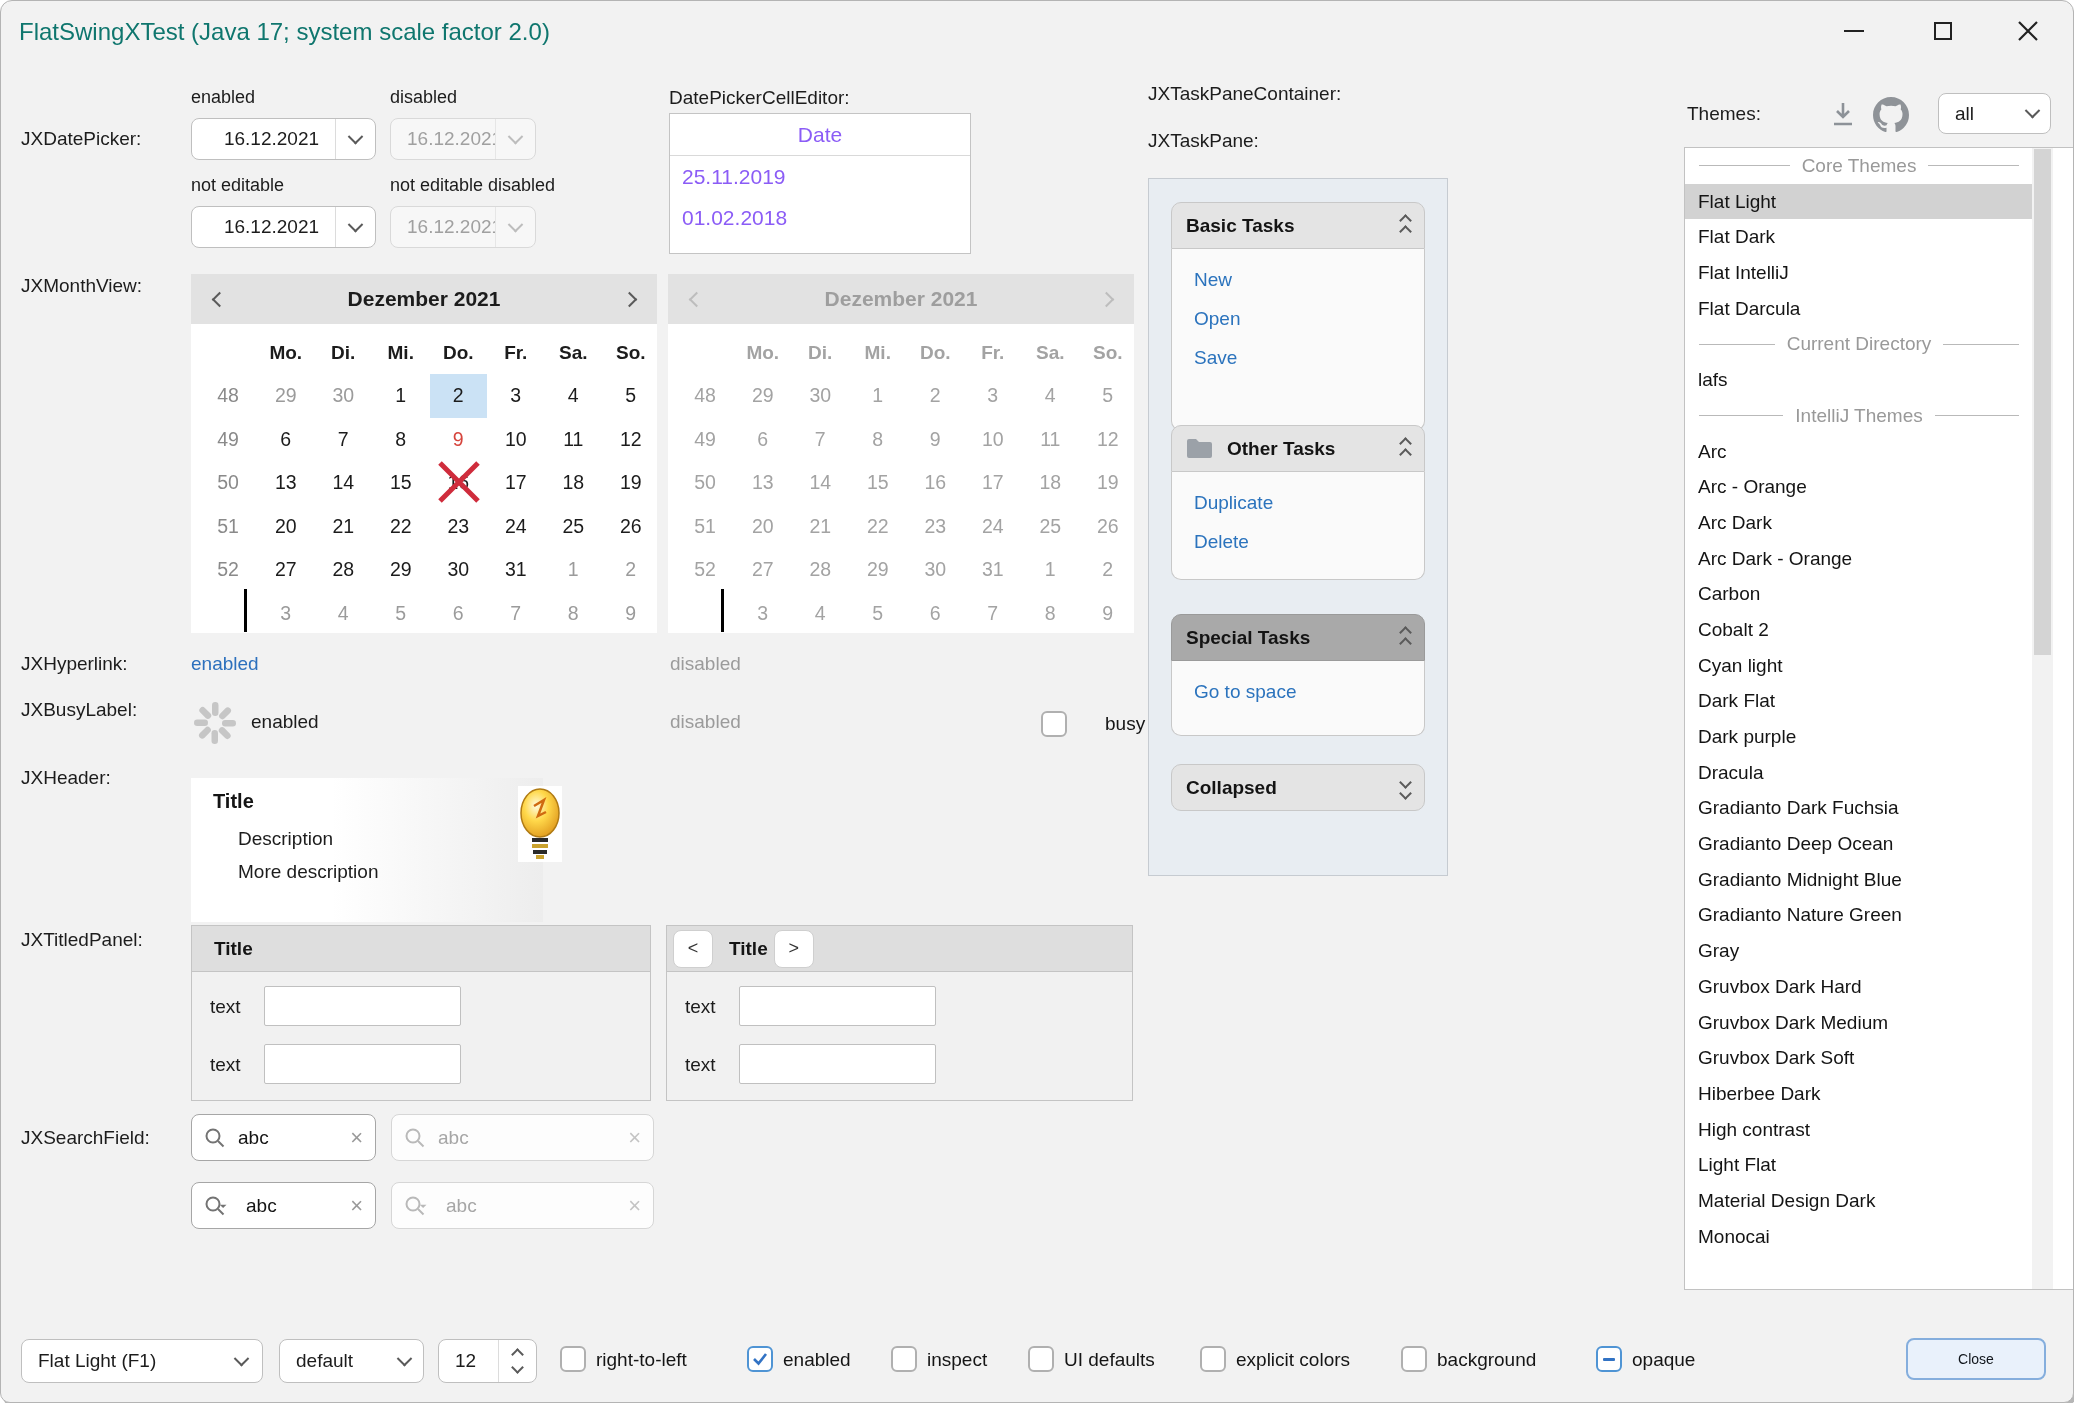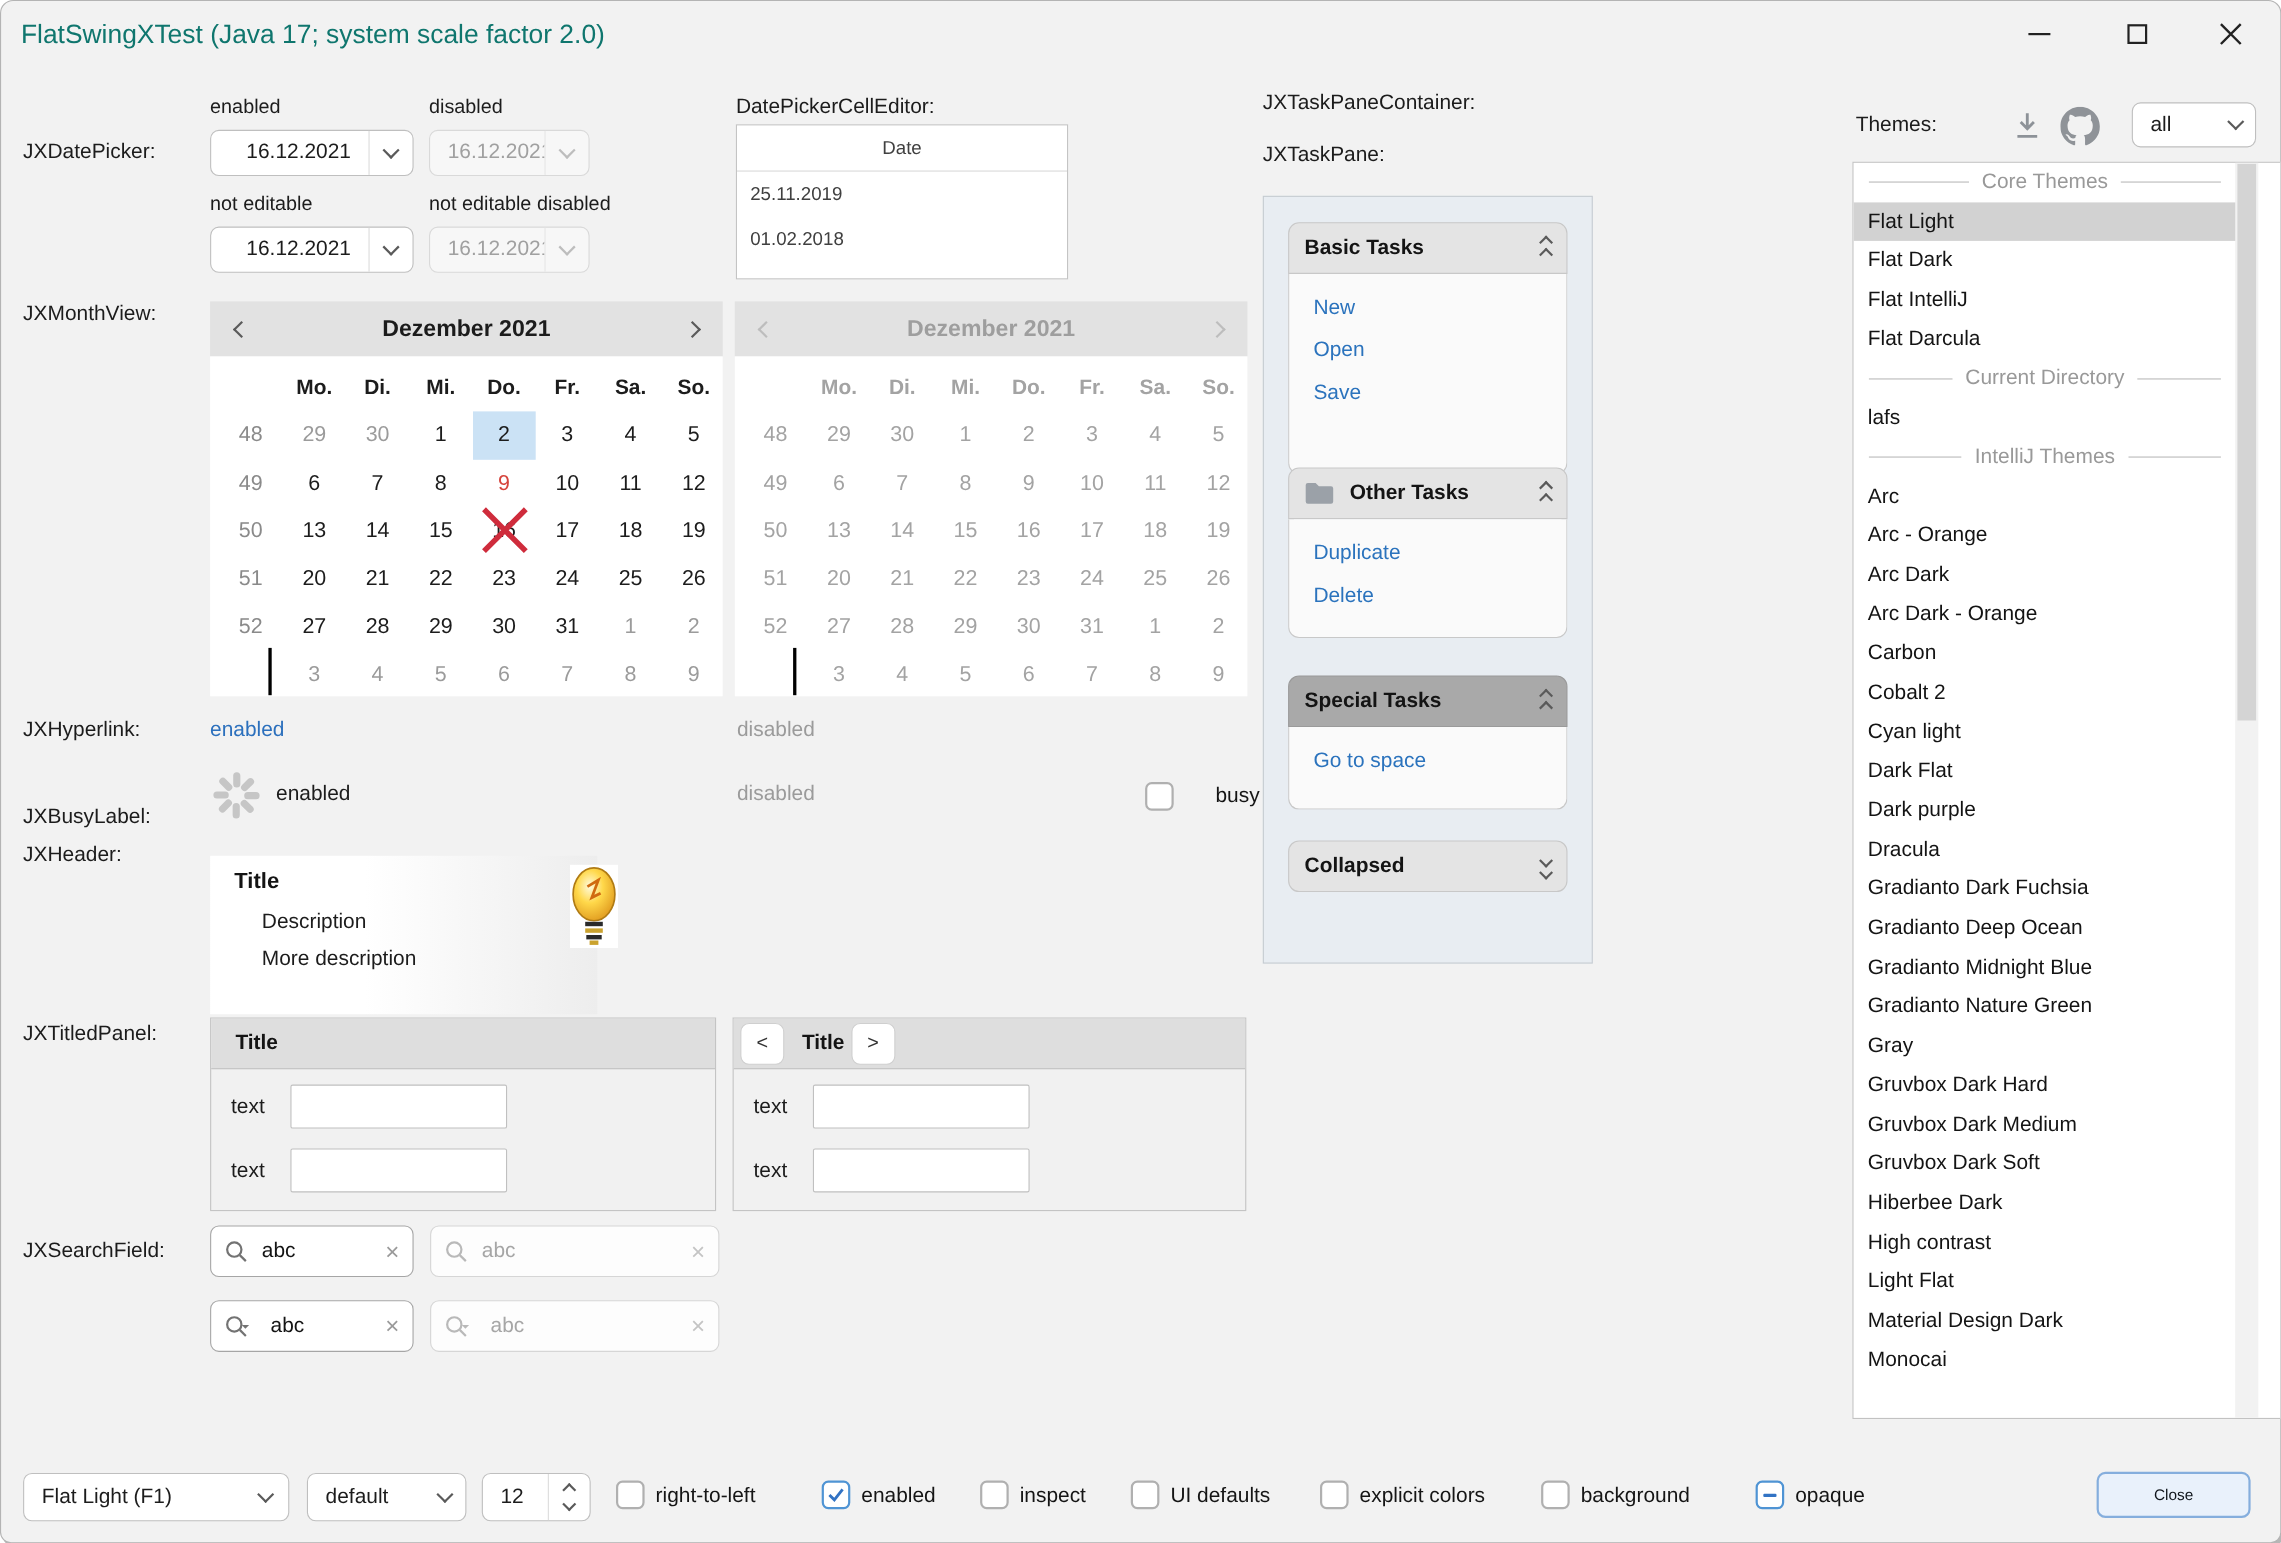--- a/index.html
+++ b/index.html
@@ -26,21 +26,21 @@
   .combo.disabled .txt{color:#a0a0a0;}
   .combo.disabled .arrow{border-left-color:#e6e6e6;}
   .chev{width:11px;height:11px;border-right:2.4px solid #5a5a5a;border-bottom:2.4px solid #5a5a5a;}
   .chev.down{transform:rotate(45deg) translate(-2px,-2px);}
   .chev.up{transform:rotate(225deg);}
   .chev.left{transform:rotate(135deg);}
   .chev.right{transform:rotate(-45deg);}
   .chev.dis{border-color:#bdbdbd;}
   .chev.sm{width:9px;height:9px;border-width:2.2px;}
   
-  .jtable{position:absolute;background:#fff;border:1px solid #c4c4c4;font-size:17px;color:#404040;}
+  .jtable{position:absolute;background:#fff;border:1px solid #c4c4c4;font-size:21px;color:#8b5cf6;}
   .jtable .th{height:42px;line-height:42px;text-align:center;border-bottom:1px solid #d9d9d9;}
   .jtable .tr{height:41px;line-height:41px;padding-left:12px;}
   
   .mv{position:absolute;width:466px;height:359px;}
   .mv .mv-head{position:absolute;left:0;top:0;width:100%;height:50px;background:#e2e2e2;display:flex;align-items:center;}
   .mv .mv-title{flex:1;text-align:center;font-size:21px;font-weight:bold;color:#1c1c1c;}
   .mv.disabled .mv-title{color:#9e9e9e;}
   .mv .nav{width:56px;height:50px;display:flex;align-items:center;justify-content:center;}
   .mv .mv-body{position:absolute;left:0;top:50px;width:100%;height:309px;background:#fff;}
   .mv .grid-row{position:absolute;left:8px;display:grid;grid-template-columns:58px repeat(7,57.5px);height:43.5px;}
@@ -125,21 +125,21 @@
     <div class="winbtn" style="left:1995px;">
       <svg width="24" height="24" viewBox="0 0 24 24">
             <path d="M3 3L21 21M21 3L3 21" stroke="#222" stroke-width="2.2"></path>
           </svg>
     </div>
   </div>
 
   <div class="lbl" style="left:20px;top:127px;">JXDatePicker:</div>
   <div class="lbl" style="left:20px;top:274px;">JXMonthView:</div>
   <div class="lbl" style="left:20px;top:652px;">JXHyperlink:</div>
-  <div class="lbl" style="left:20px;top:731px;">JXBusyLabel:</div>
+  <div class="lbl" style="left:20px;top:698px;">JXBusyLabel:</div>
   <div class="lbl" style="left:20px;top:766px;">JXHeader:</div>
   <div class="lbl" style="left:20px;top:928px;">JXTitledPanel:</div>
   <div class="lbl" style="left:20px;top:1126px;">JXSearchField:</div>
   <div class="lbl" style="left:1147px;top:82px;">JXTaskPaneContainer:</div>
   <div class="lbl" style="left:1147px;top:129px;">JXTaskPane:</div>
   <div class="lbl" style="left:668px;top:86px;">DatePickerCellEditor:</div>
 
   <div class="cap" style="left:190px;top:86px;">enabled</div>
   <div class="cap" style="left:389px;top:86px;">disabled</div>
   <div class="cap" style="left:190px;top:174px;">not editable</div>

